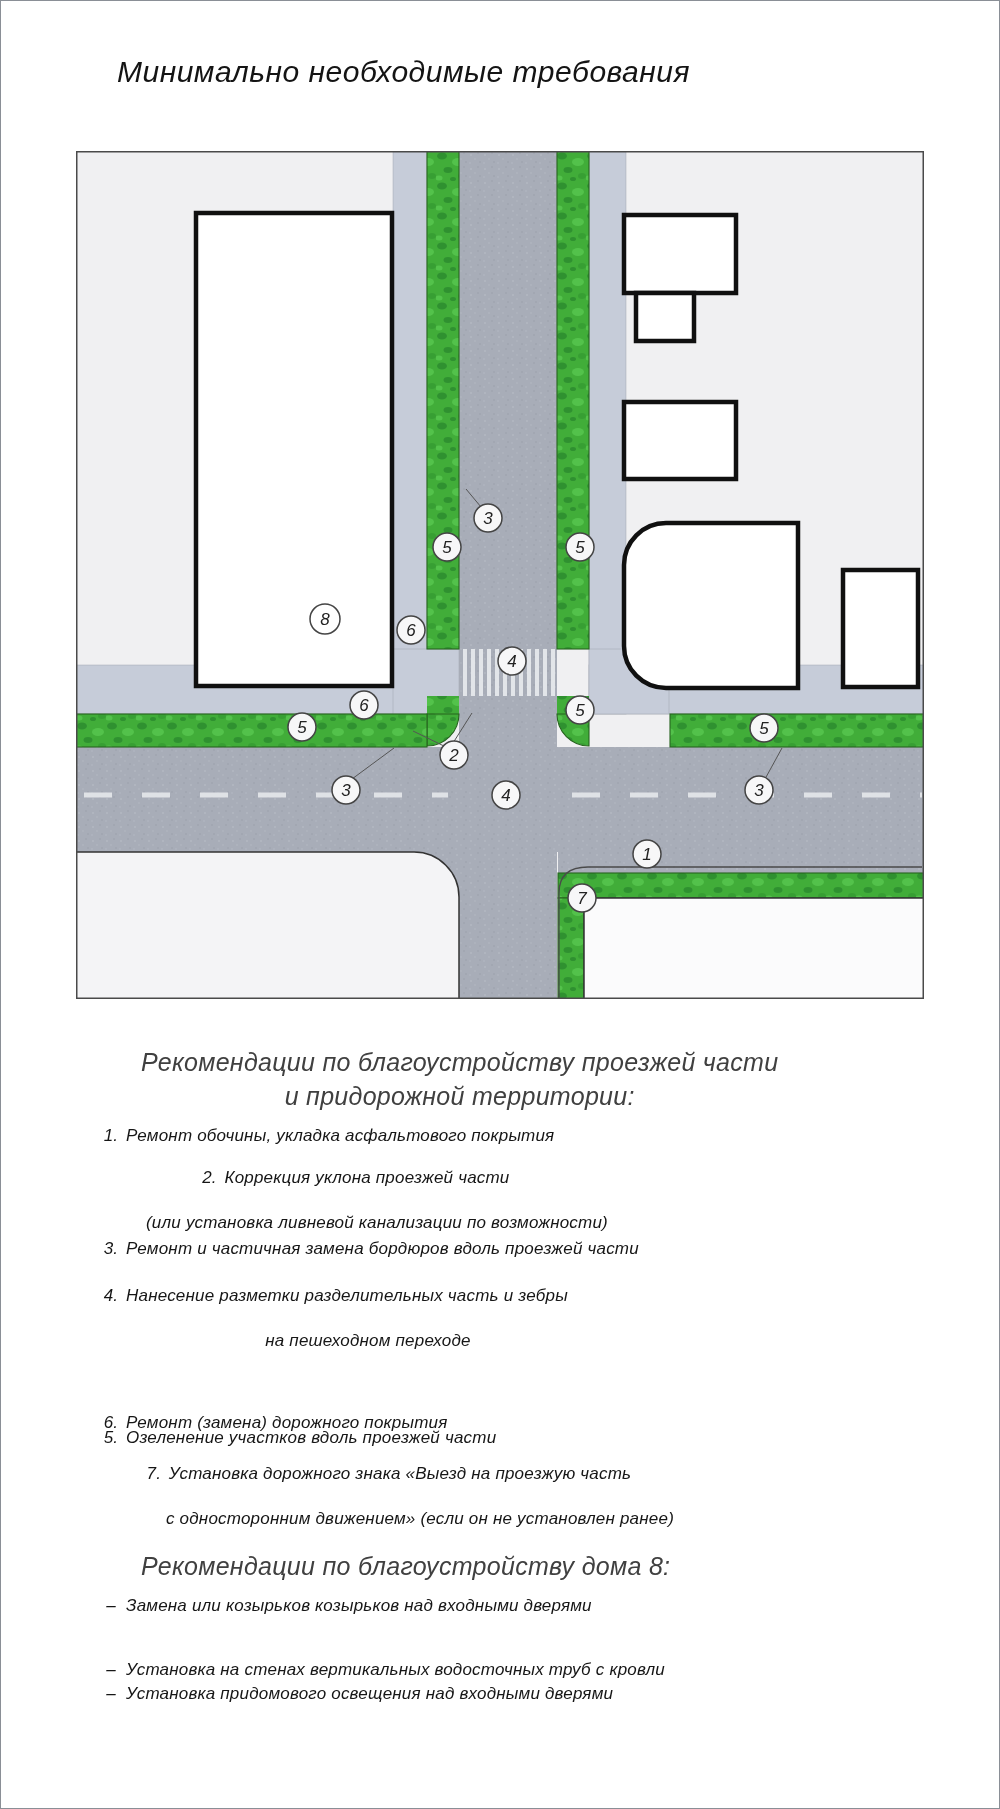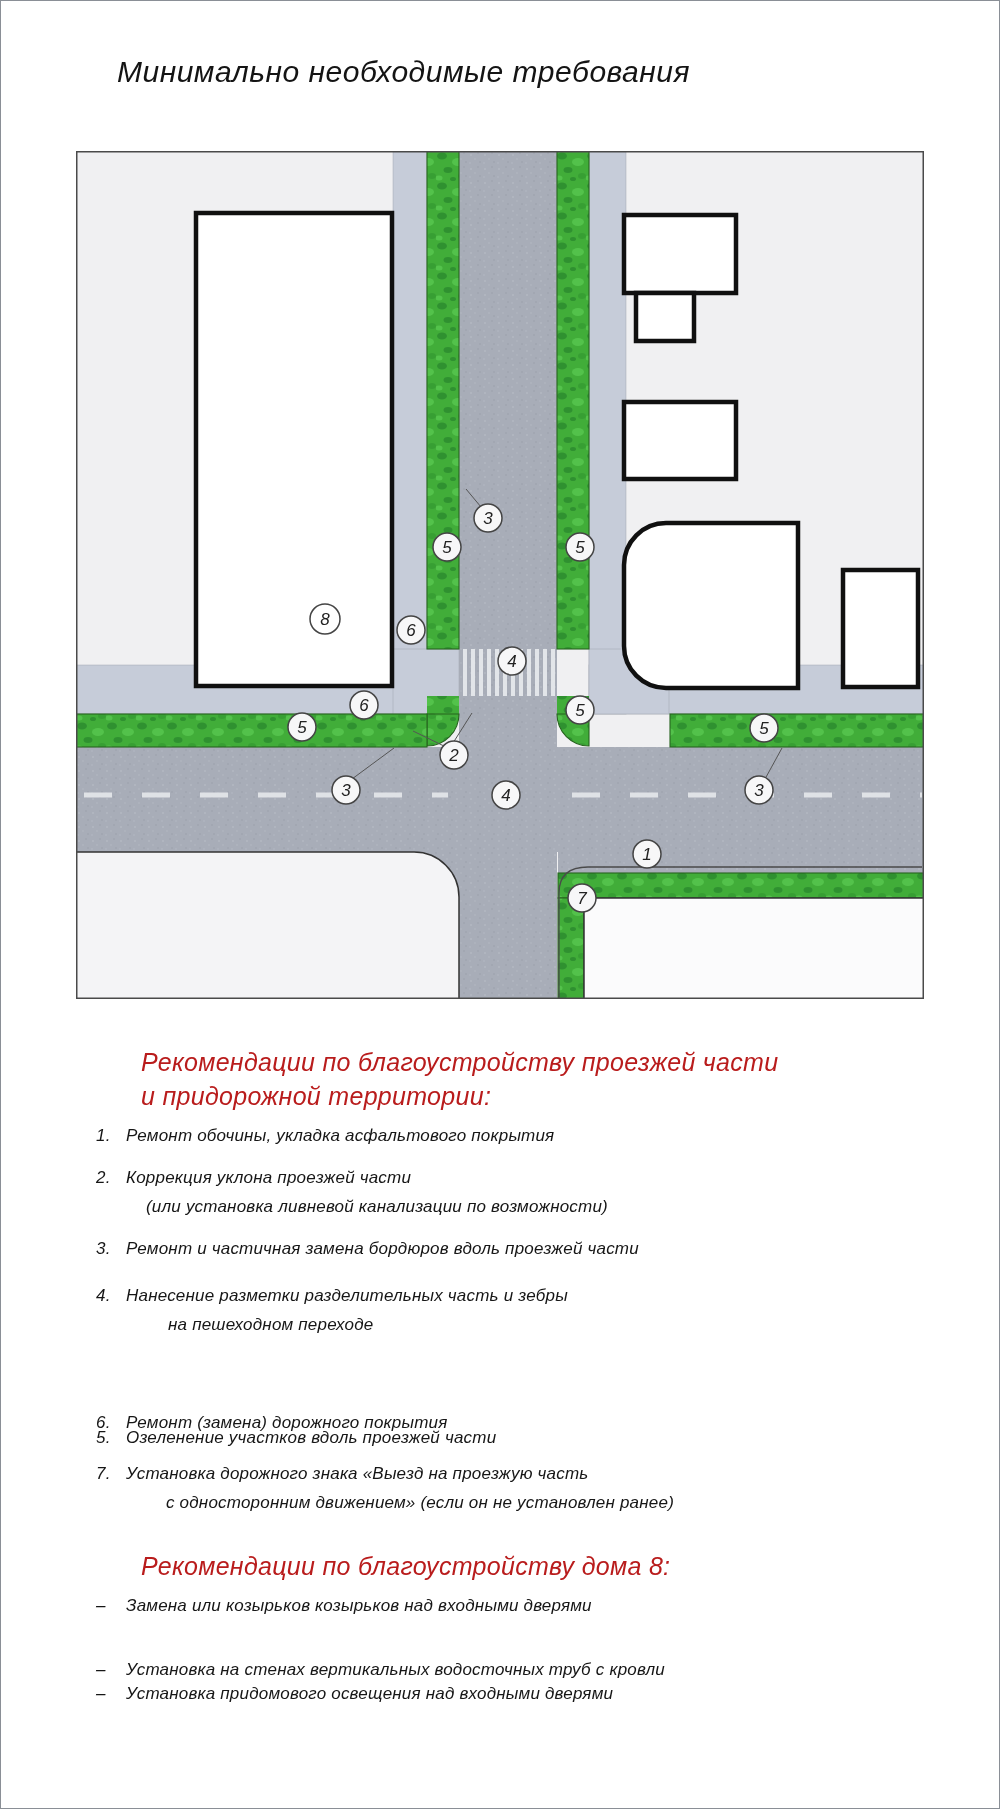--- a/index.html
+++ b/index.html
@@ -6,44 +6,45 @@
   .page{
     position:relative;
     width:1000px;height:1809px;
     margin:0 auto;
     background:#ffffff;
     box-sizing:border-box;
     border:1px solid #8a8f96;
     font-family:"Liberation Sans",sans-serif;
     color:#1b1b1b;
     overflow:hidden;
+    text-align:center;
   }
   .title{
     position:absolute;left:100px;top:52px;
     font-size:30px;line-height:38px;font-style:italic;
     letter-spacing:0.5px;color:#141414;
     white-space:nowrap;
   }
   .title .l1{margin-left:16px;}
   .map-wrap{
     position:absolute;left:75px;top:150px;width:848px;height:848px;
   }
   .map-wrap svg{display:block;}
   .sec-head{
     position:absolute;left:140px;
     font-size:25px;line-height:34px;font-style:italic;
-    color:#b91c1c;white-space:nowrap;letter-spacing:0.3px;
+    color:#404040;white-space:nowrap;letter-spacing:0.3px;
   }
   .li{
     position:absolute;left:95px;
     font-size:17px;line-height:29px;font-style:italic;
     color:#161616;white-space:nowrap;letter-spacing:0.2px;
   }
   .li .num{display:inline-block;min-width:30px;}
-  .li .cont{display:block;}
+  .li .cont{display:block;margin-top:16px;}
   .ind20{padding-left:50px;}
   .ind42{padding-left:72px;}
   .ind40{padding-left:70px;}
   .dash-item .num{min-width:30px;}
 </style>
 </head>
 <body>
 
 <div class="page">
 

